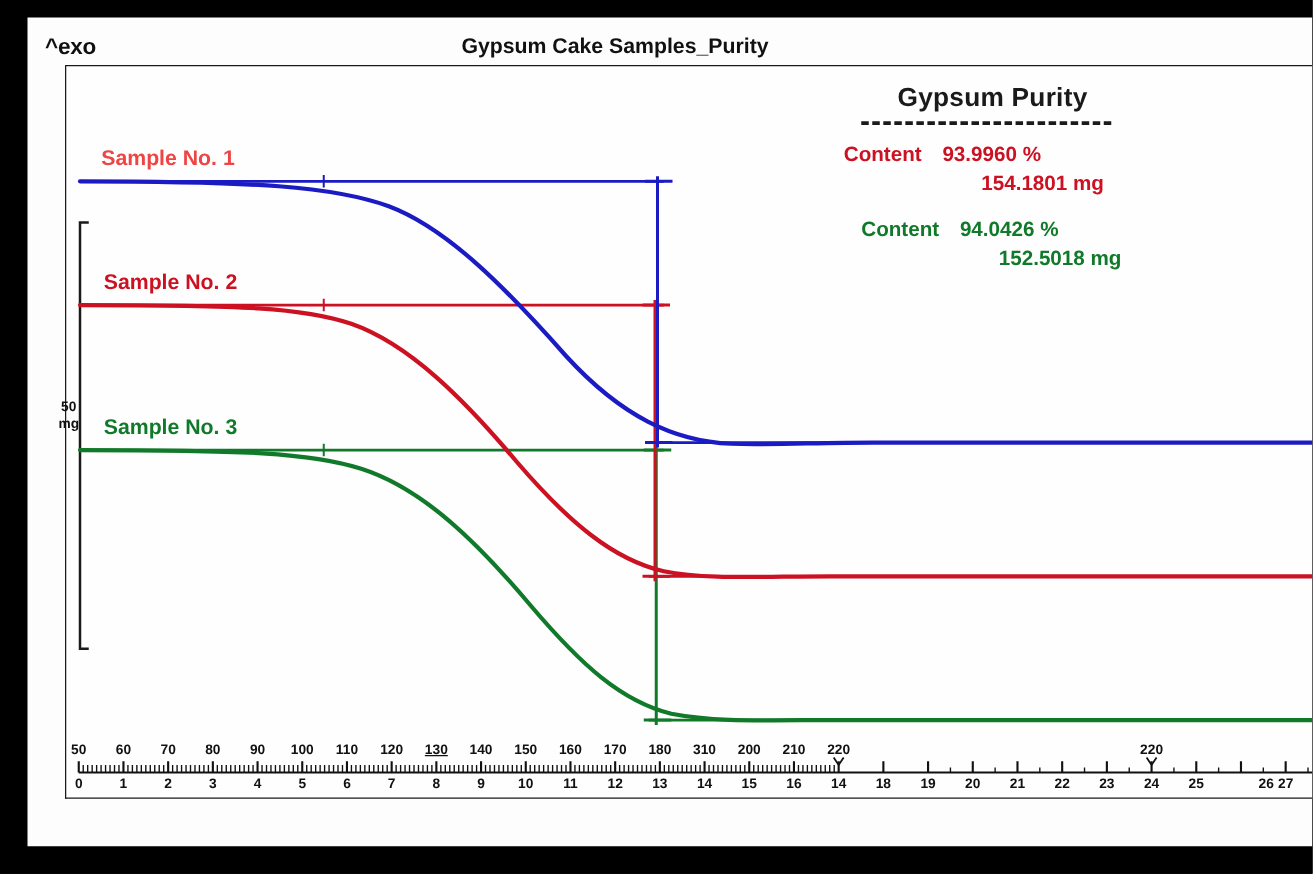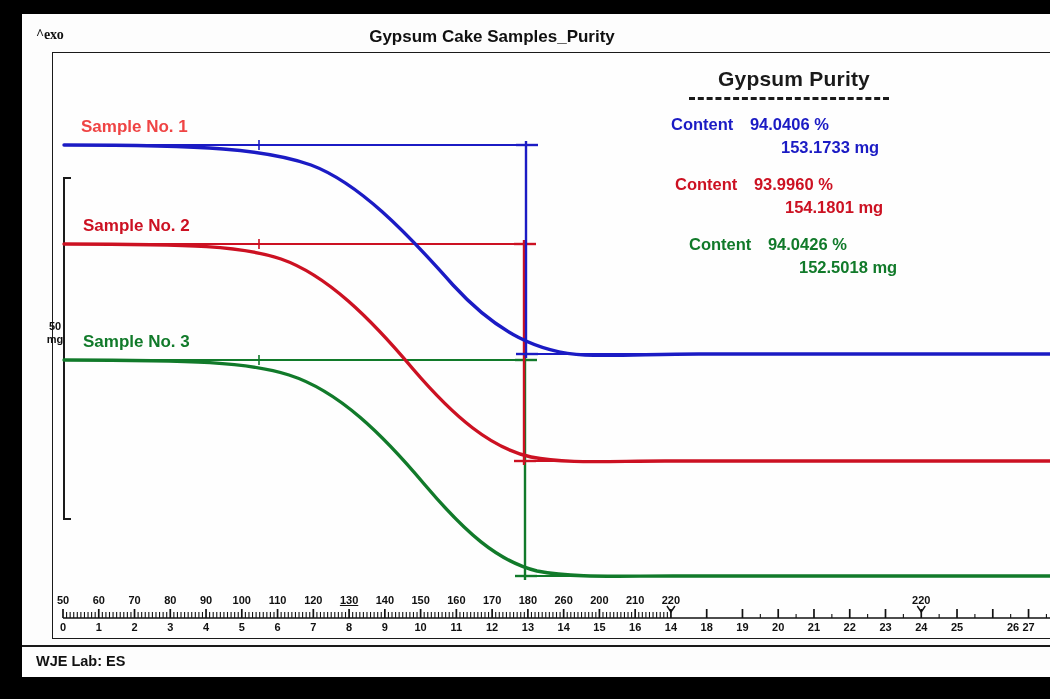--- a/index.html
+++ b/index.html
@@ -23,23 +23,22 @@
   }
   
   #header {
     position: absolute;
     left: 22px; top: 22px;
     width: 1028px; height: 30px;
   }
   #exo-label {
     position: absolute;
     left: 14px; top: 5px;
-    font-size: 14px; font-weight: bold; color: #111;
+    font-size: 18px; font-weight: bold; color: #111;
     letter-spacing: -0.2px;
-    font-family: Liberation Serif, serif;
   }
   #chart-title {
     position: absolute;
     left: 0; top: 5px;
     width: 940px;
     text-align: center;
     font-size: 17px; font-weight: bold; color: #111;
   }
   
   #plot-frame {
@@ -205,25 +204,20 @@
     </svg>
 
     <div class="series-label" style="left:28px; top:64px; color:#ef4444;">Sample No. 1</div>
     <div class="series-label" style="left:30px; top:163px; color:#cc1122;">Sample No. 2</div>
     <div class="series-label" style="left:30px; top:279px; color:#117a2a;">Sample No. 3</div>
 
     <div id="legend" style="left:596px; top:14px;">
       <div id="legend-title">Gypsum Purity</div>
       <div id="legend-divider"></div>
 
-      <div class="legend-row lg-blue lg-r1">
-        <span class="lg-label">Content</span>
-        <span class="lg-pct">94.0406 %</span>
-        <span class="lg-mass">153.1733 mg</span>
-      </div>
 
       <div class="legend-row lg-red lg-r2">
         <span class="lg-label">Content</span>
         <span class="lg-pct">93.9960 %</span>
         <span class="lg-mass">154.1801 mg</span>
       </div>
 
       <div class="legend-row lg-green lg-r3">
         <span class="lg-label">Content</span>
         <span class="lg-pct">94.0426 %</span>
@@ -470,24 +464,21 @@
       <div class="axis-tick-label axis-top-label" style="left: 154.043px;">90</div>
       <div class="axis-tick-label axis-top-label" style="left: 189.804px;">100</div>
       <div class="axis-tick-label axis-top-label" style="left: 225.565px;">110</div>
       <div class="axis-tick-label axis-top-label" style="left: 261.326px;">120</div>
       <div class="axis-tick-label axis-top-label" style="left: 297.087px; text-decoration: underline;">130</div>
       <div class="axis-tick-label axis-top-label" style="left: 332.848px;">140</div>
       <div class="axis-tick-label axis-top-label" style="left: 368.609px;">150</div>
       <div class="axis-tick-label axis-top-label" style="left: 404.37px;">160</div>
       <div class="axis-tick-label axis-top-label" style="left: 440.13px;">170</div>
       <div class="axis-tick-label axis-top-label" style="left: 475.891px;">180</div>
-      <div class="axis-tick-label axis-top-label" style="left: 511.652px;">260</div>
+      <div class="axis-tick-label axis-top-label" style="left: 511.652px;">310</div>
       <div class="axis-tick-label axis-top-label" style="left: 547.413px;">200</div>
       <div class="axis-tick-label axis-top-label" style="left: 583.174px;">210</div>
       <div class="axis-tick-label axis-top-label" style="left: 618.935px;">220</div>
       <div class="axis-tick-label axis-top-label" style="left: 869.261px;">220</div>
     </div>
 
-  <div id="footer-bar">
-    <div id="footer-text">WJE Lab: ES</div>
-  </div>
 
 </div>
 
 </body></html>

